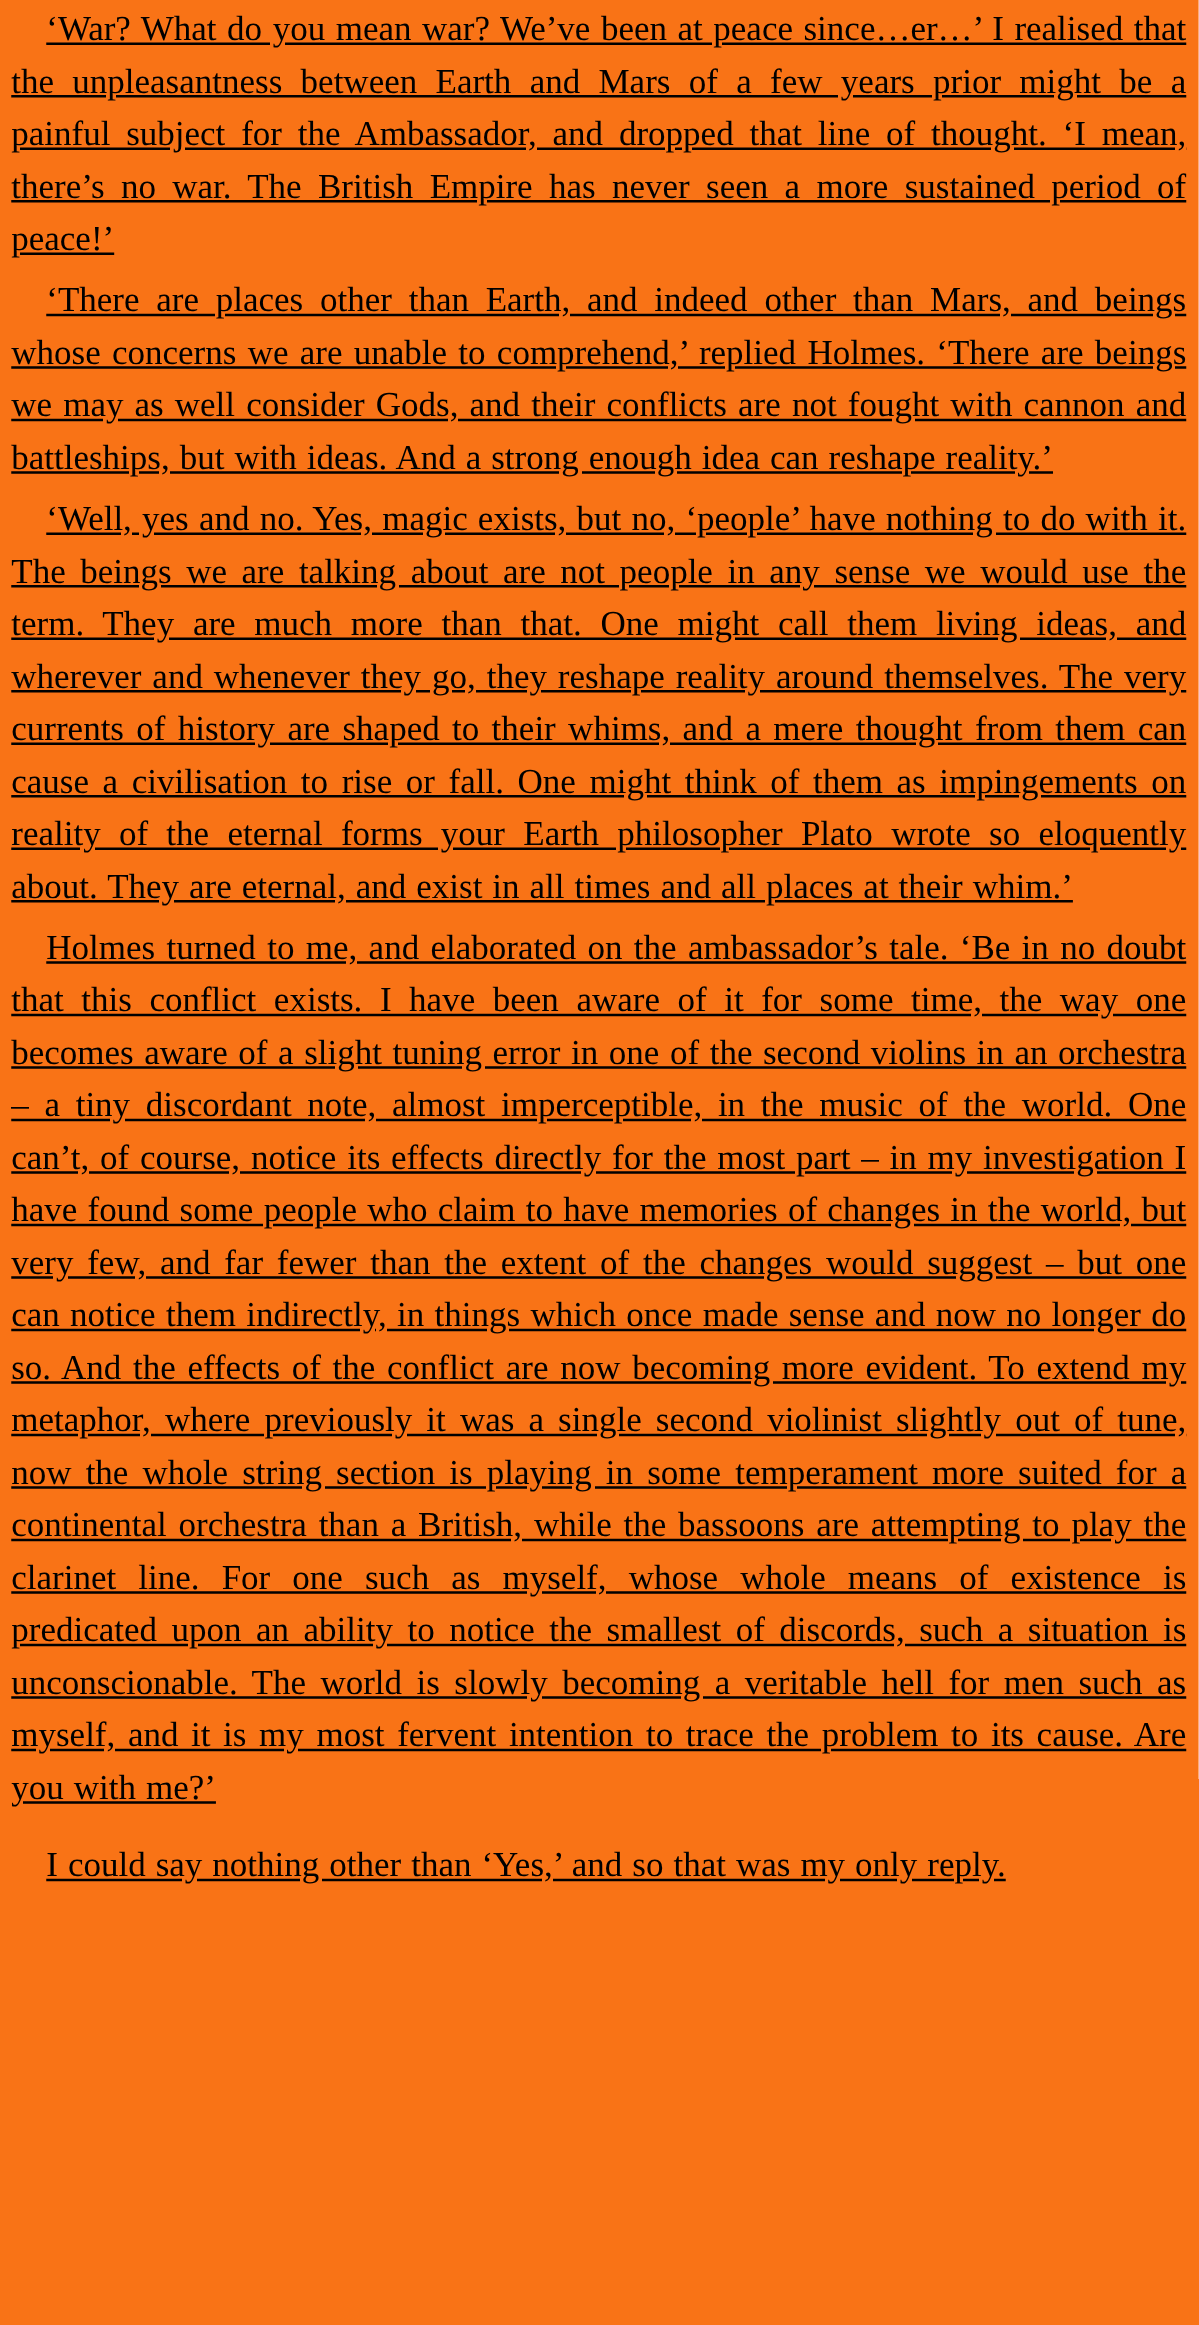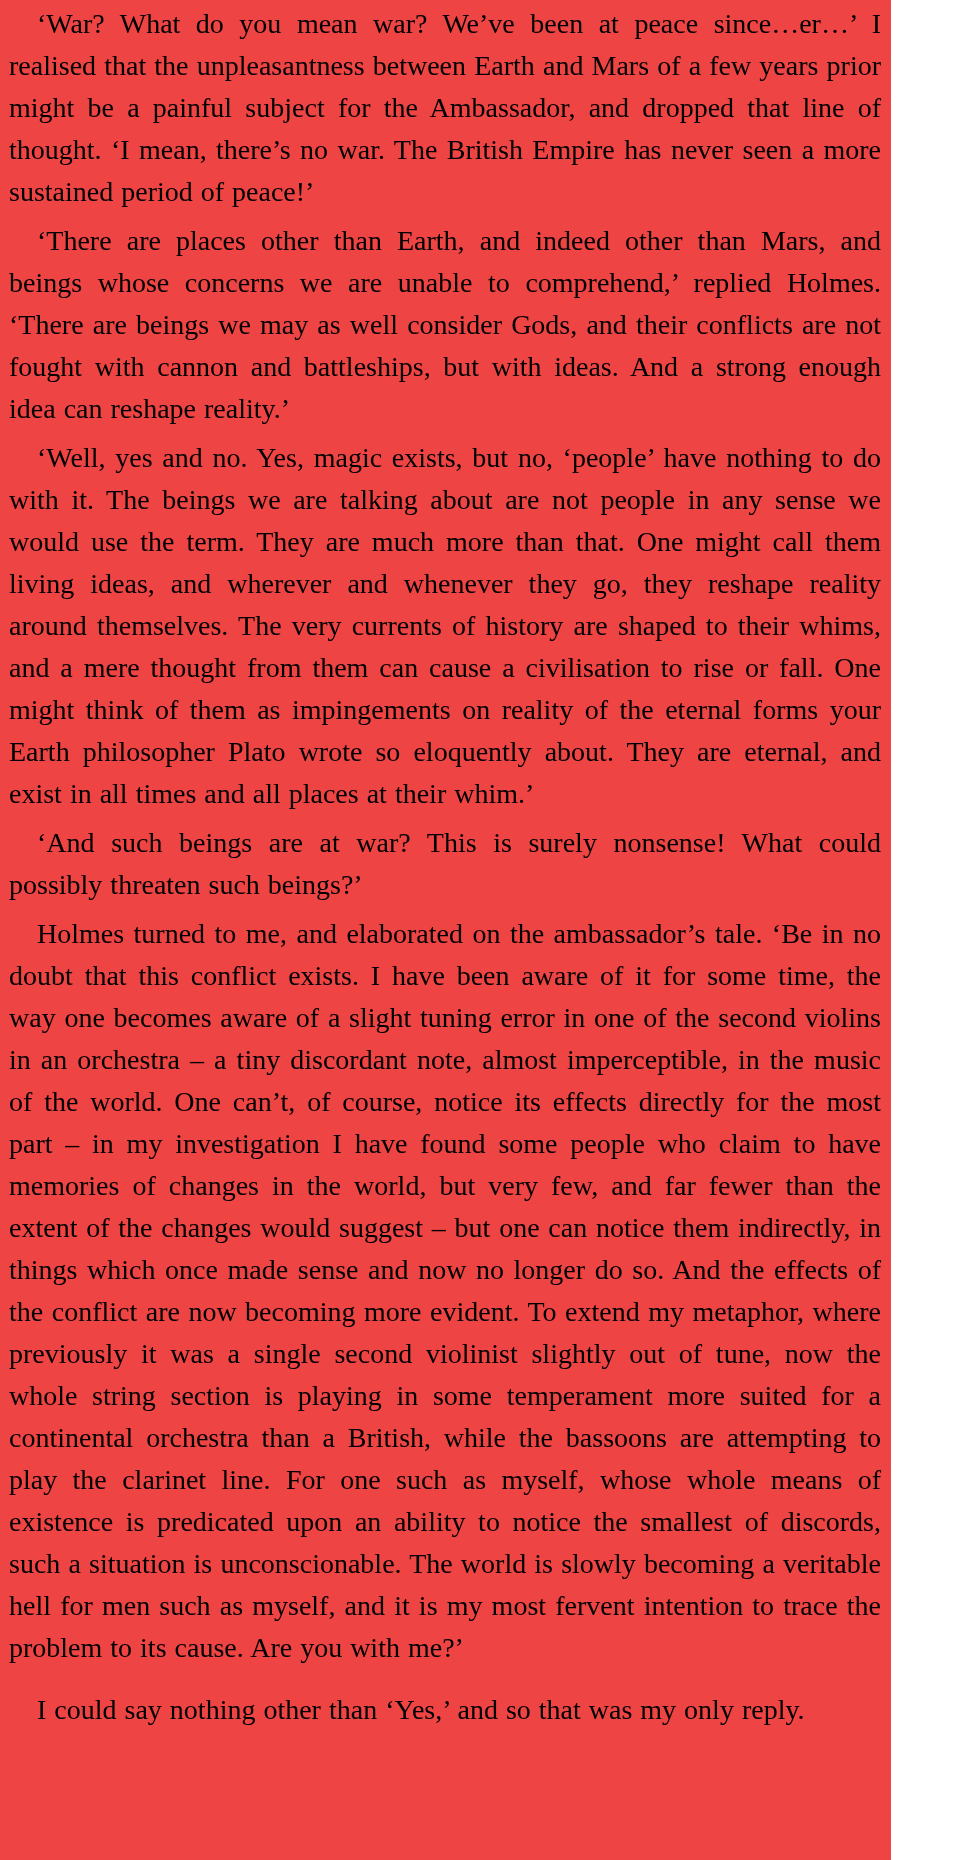--- a/index.html
+++ b/index.html
@@ -1,26 +1,27 @@
 <!DOCTYPE html>
 <html><head>
 <meta charset="utf-8">
 <style>
   html, body {
     margin: 0;
     padding: 0;
     background: #ffffff;
   }
   .page {
-    width: 891px;
+    width: 959px;
     min-height: 1860px;
     box-sizing: border-box;
-    background: #ef4444;
+    background: #f97316;
     padding: 3px 10px 8px 9px;
     overflow: hidden;
+    text-decoration: underline;
   }
   .para {
     font-family: "Liberation Serif", "DejaVu Serif", serif;
     font-size: 28px;
     line-height: 42px;
     color: #000000;
     text-align: justify;
     text-indent: 28px;
     margin: 0 0 7px 0;
     word-spacing: 1px;
@@ -30,16 +31,15 @@
     margin-top: 20px;
   }
 </style>
 </head>
 <body>
 
 <div class="page">
   <p class="para">‘War? What do you mean war? We’ve been at peace since…er…’ I realised that the unpleasantness between Earth and Mars of a few years prior might be a painful subject for the Ambassador, and dropped that line of thought. ‘I mean, there’s no war. The British Empire has never seen a more sustained period of peace!’</p>
   <p class="para">‘There are places other than Earth, and indeed other than Mars, and beings whose concerns we are unable to comprehend,’ replied Holmes. ‘There are beings we may as well consider Gods, and their conflicts are not fought with cannon and battleships, but with ideas. And a strong enough idea can reshape reality.’</p>
   <p class="para">‘Well, yes and no. Yes, magic exists, but no, ‘people’ have nothing to do with it. The beings we are talking about are not people in any sense we would use the term. They are much more than that. One might call them living ideas, and wherever and whenever they go, they reshape reality around themselves. The very currents of history are shaped to their whims, and a mere thought from them can cause a civilisation to rise or fall. One might think of them as impingements on reality of the eternal forms your Earth philosopher Plato wrote so eloquently about. They are eternal, and exist in all times and all places at their whim.’</p>
-  <p class="para">‘And such beings are at war? This is surely nonsense! What could possibly threaten such beings?’</p>
   <p class="para">Holmes turned to me, and elaborated on the ambassador’s tale. ‘Be in no doubt that this conflict exists. I have been aware of it for some time, the way one becomes aware of a slight tuning error in one of the second violins in an orchestra – a tiny discordant note, almost imperceptible, in the music of the world. One can’t, of course, notice its effects directly for the most part – in my investigation I have found some people who claim to have memories of changes in the world, but very few, and far fewer than the extent of the changes would suggest – but one can notice them indirectly, in things which once made sense and now no longer do so. And the effects of the conflict are now becoming more evident. To extend my metaphor, where previously it was a single second violinist slightly out of tune, now the whole string section is playing in some temperament more suited for a continental orchestra than a British, while the bassoons are attempting to play the clarinet line. For one such as myself, whose whole means of existence is predicated upon an ability to notice the smallest of discords, such a situation is unconscionable. The world is slowly becoming a veritable hell for men such as myself, and it is my most fervent intention to trace the problem to its cause. Are you with me?’</p>
   <p class="para">I could say nothing other than ‘Yes,’ and so that was my only reply.</p>
 </div>
 
 </body></html>

